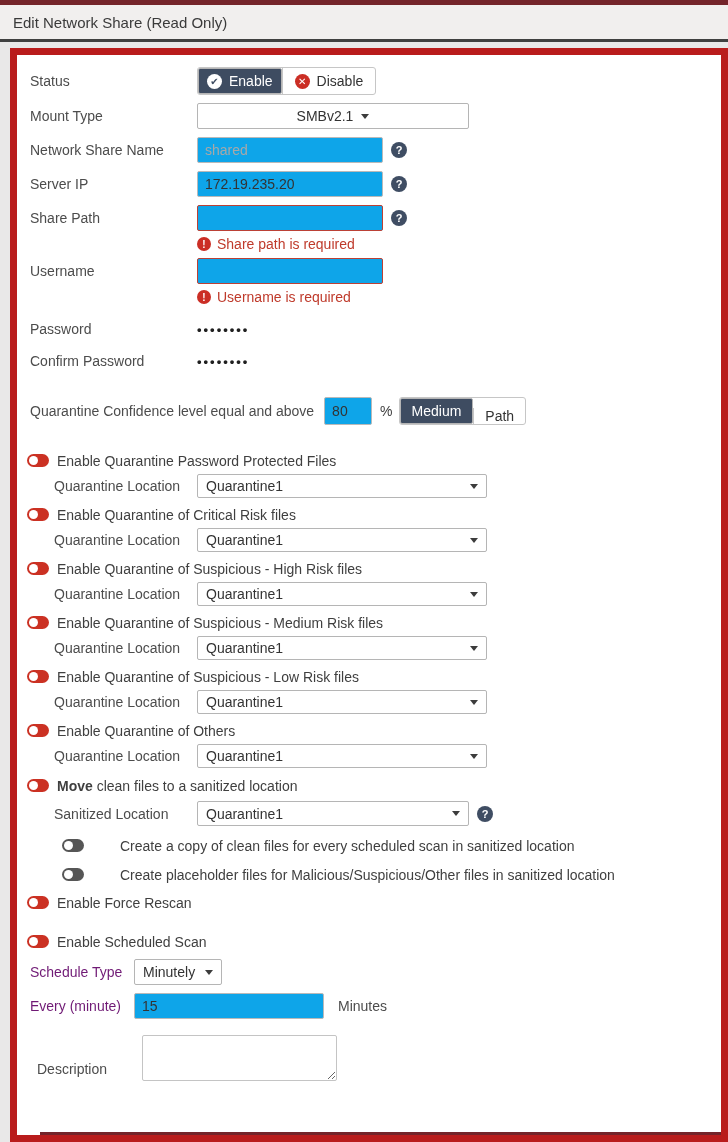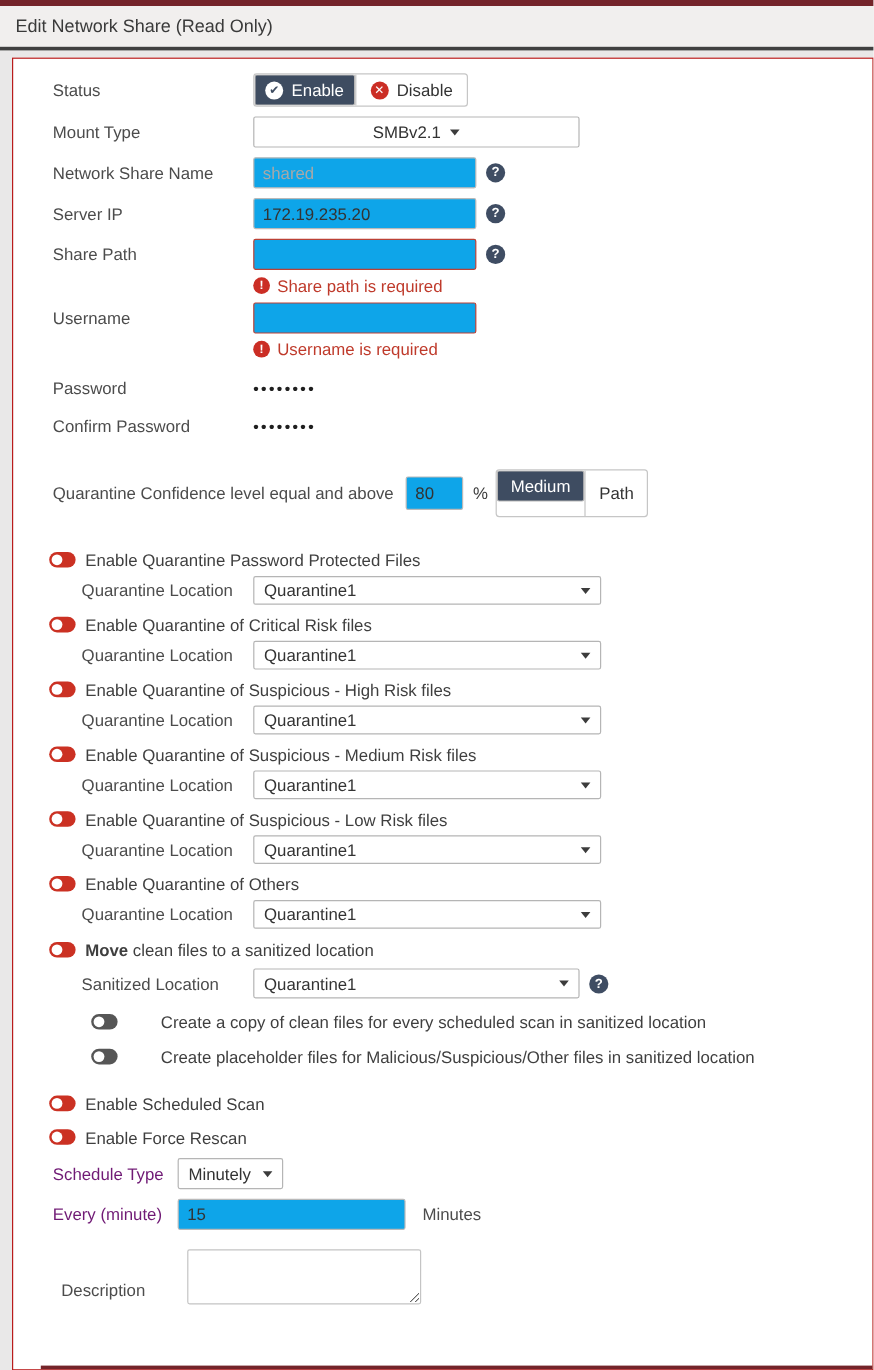--- a/index.html
+++ b/index.html
@@ -11,21 +11,21 @@
     font-size: 14px;
   }
   .topbar { height: 5px; background: #74242a; }
   .header {
     height: 37px; background: #f1efee; display: flex; align-items: center;
     padding-left: 13px; border-bottom: 3px solid #404040;
   }
   .header .title { font-size: 15px; color: #3a3a3a; }
   .panel {
     margin-left: 10px; margin-top: 6px; height: 1094px; background: #fff;
-    border: 1px solid #b91c1c; position: relative; padding-top: 12px; padding-left: 20px;
+    border: 7px solid #b91c1c; position: relative; padding-top: 12px;
   }
   .row { display: flex; align-items: center; padding-left: 13px; }
   .row .lbl { width: 167px; flex: 0 0 167px; color: #4c4c4c; }
   .mt8 { margin-top: 8px; } .mt6 { margin-top: 6px; } .mt16 { margin-top: 16px; }
   .mt20 { margin-top: 20px; } .mt26 { margin-top: 26px; } .mt28 { margin-top: 28px; }
 
   
   .seg { display: inline-flex; border: 1px solid #c6c6c6; border-radius: 3px; overflow: hidden; height: 28px; background: #fff; }
   .seg-item { display: flex; align-items: center; gap: 7px; padding: 0 12px; color: #333; cursor: default; }
   .seg-item + .seg-item { border-left: 1px solid #c6c6c6; }
@@ -51,21 +51,21 @@
   .error-row { display: flex; align-items: center; gap: 6px; padding-left: 180px; margin-top: 5px; color: #bf3a2b; }
   .err-icon { width: 14px; height: 14px; border-radius: 50%; background: #cb2e25; color: #fff; font-size: 10px; font-weight: bold; display: inline-flex; align-items: center; justify-content: center; flex: 0 0 auto; }
 
   .dots { font-size: 13px; font-weight: bold; letter-spacing: 2px; color: #1f1f1f; }
 
   
   .conf-row { display: flex; align-items: center; padding-left: 13px; }
   .conf-row .clbl { margin-right: 10px; color: #4c4c4c; }
   .conf-input { width: 48px; height: 28px; }
   .pct { margin: 0 6px 0 8px; color: #3c3c3c; }
-  .seg2 { height: 40px; }
+  .seg2 { height: 28px; align-items: flex-end; }
   .seg2 .seg-item { padding: 0 11px; }
 
   
   .toggle { width: 22px; height: 13px; border-radius: 7px; position: relative; display: inline-block; flex: 0 0 auto; }
   .toggle::after { content: ""; position: absolute; width: 9px; height: 9px; border-radius: 50%; background: #fff; top: 2px; left: 2px; }
   .toggle.on { background: #cb3123; }
   .toggle.off { background: #565656; }
   .trow { display: flex; align-items: center; gap: 8px; padding-left: 10px; height: 19px; color: #3f3f3f; }
   .qblock { margin-bottom: 7px; }
   .qloc { display: flex; align-items: center; padding-left: 37px; margin-top: 4px; }
@@ -274,28 +274,28 @@
 
   <div class="sub-trow">
     <span class="toggle off"></span>
     <span>Create a copy of clean files for every scheduled scan in sanitized location</span>
   </div>
   <div class="sub-trow">
     <span class="toggle off"></span>
     <span>Create placeholder files for Malicious/Suspicious/Other files in sanitized location</span>
   </div>
 
+  <div class="trow" style="margin-top:9px">
+    <span class="toggle on"></span>
+    <span>Enable Force Rescan</span>
+  </div>
+
   <div class="trow mt20">
     <span class="toggle on"></span>
     <span>Enable Scheduled Scan</span>
-  </div>
-
-  <div class="trow" style="margin-top:9px">
-    <span class="toggle on"></span>
-    <span>Enable Force Rescan</span>
   </div>
 
   <div class="sched-row mt8">
     <span class="slbl">Schedule Type</span>
     <div class="sel sel-sched">
       <span>Minutely</span>
       <span class="caret"></span>
     </div>
   </div>
 

